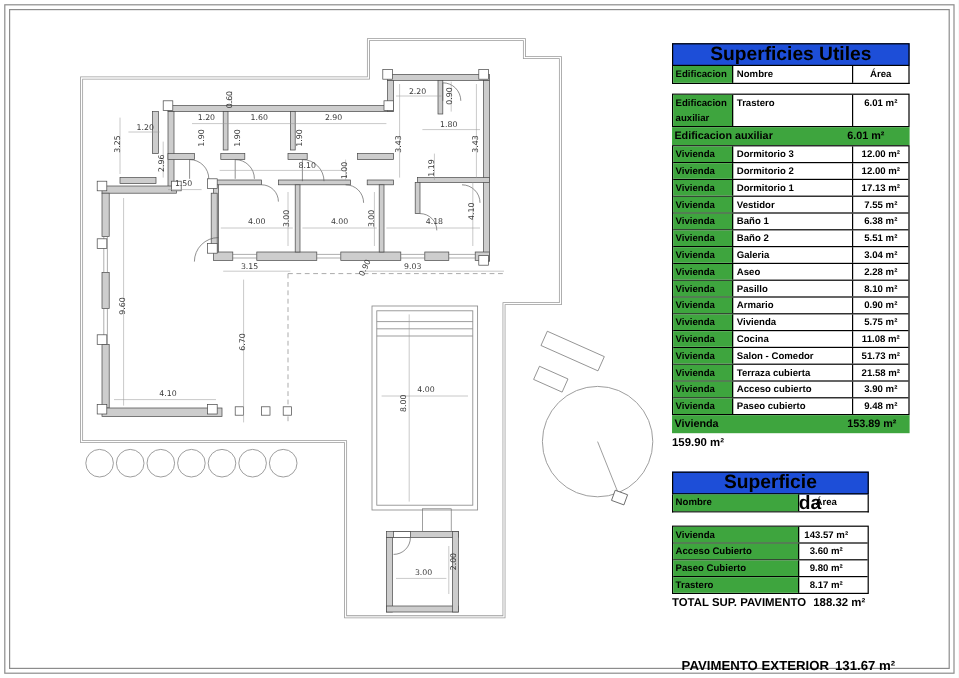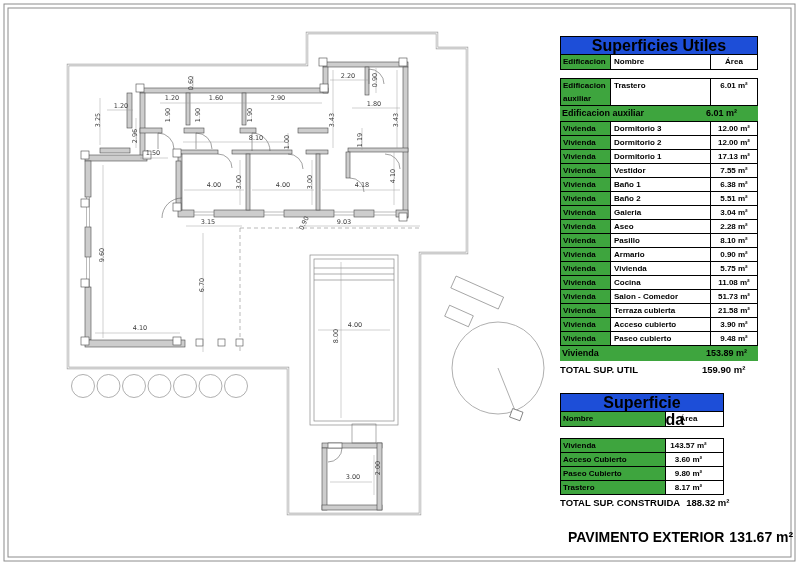--- a/index.html
+++ b/index.html
@@ -43,21 +43,21 @@
   .band .bv{width:52px;text-align:left;}
   .totalrow{display:flex;font-size:9.5px;font-weight:bold;height:17px;line-height:17px;}
   .totalrow .bl{flex:1;}
   .totalrow .bv{width:56px;text-align:left;}
   .tall{min-height:26px;}
   .tall .c-nom,.tall .c-ar{line-height:12px;padding-top:1px;}
   .t2 .c-ed{width:105px;}
   .t2 .c-ar{width:45px;border-right:none;}
   .t2total{display:flex;font-size:9.5px;font-weight:bold;height:16px;line-height:16px;white-space:nowrap;}
   .t2total .bv{margin-left:6px;text-align:right;}
-  .pav{position:absolute;font-size:14px;font-weight:bold;white-space:nowrap;}
+  .pav{position:absolute;font-size:11px;font-weight:bold;white-space:nowrap;margin-top:20px;}
   .pav .bv{margin-left:5px;}
 </style>
 </head>
 <body>
 
 <div class="sheet">
 
   <svg id="plan" width="799" height="565" viewBox="0 0 799 565">
 
     <g>
@@ -367,21 +367,20 @@
           <div class="c-ed green">Vivienda</div>
           <div class="c-nom">Paseo cubierto</div>
           <div class="c-ar">9.48 m²</div>
         </div>
       </div>
     <div class="band green">
       <div class="bl">Vivienda</div>
       <div class="bv">153.89 m²</div>
     </div>
     <div class="totalrow">
-      <div class="bl">TOTAL SUP. UTIL</div>
       <div class="bv">159.90 m²</div>
     </div>
   </div>
 
   <div class="cadtable t2" style="left:560px;top:393px;width:164px;">
     <div class="t-title">Superficie Construida</div>
     <div class="t-head">
       <div class="c-ed green">Nombre</div>
       <div class="c-ar">Área</div>
     </div>
@@ -398,21 +397,21 @@
         <div class="trow">
           <div class="c-ed green">Paseo Cubierto</div>
           <div class="c-ar">9.80 m²</div>
         </div>
         <div class="trow">
           <div class="c-ed green">Trastero</div>
           <div class="c-ar">8.17 m²</div>
         </div>
       </div>
     <div class="t2total">
-      <div>TOTAL SUP. CONSTRUIDA</div>
+      <div>TOTAL SUP. PAVIMENTO</div>
       <div class="bv">188.32 m²</div>
     </div>
   </div>
 
   <div class="pav" style="left:568px;top:529px;">
     <span>PAVIMENTO EXTERIOR</span><span class="bv">131.67 m²</span>
   </div>
 
 </div>
 

